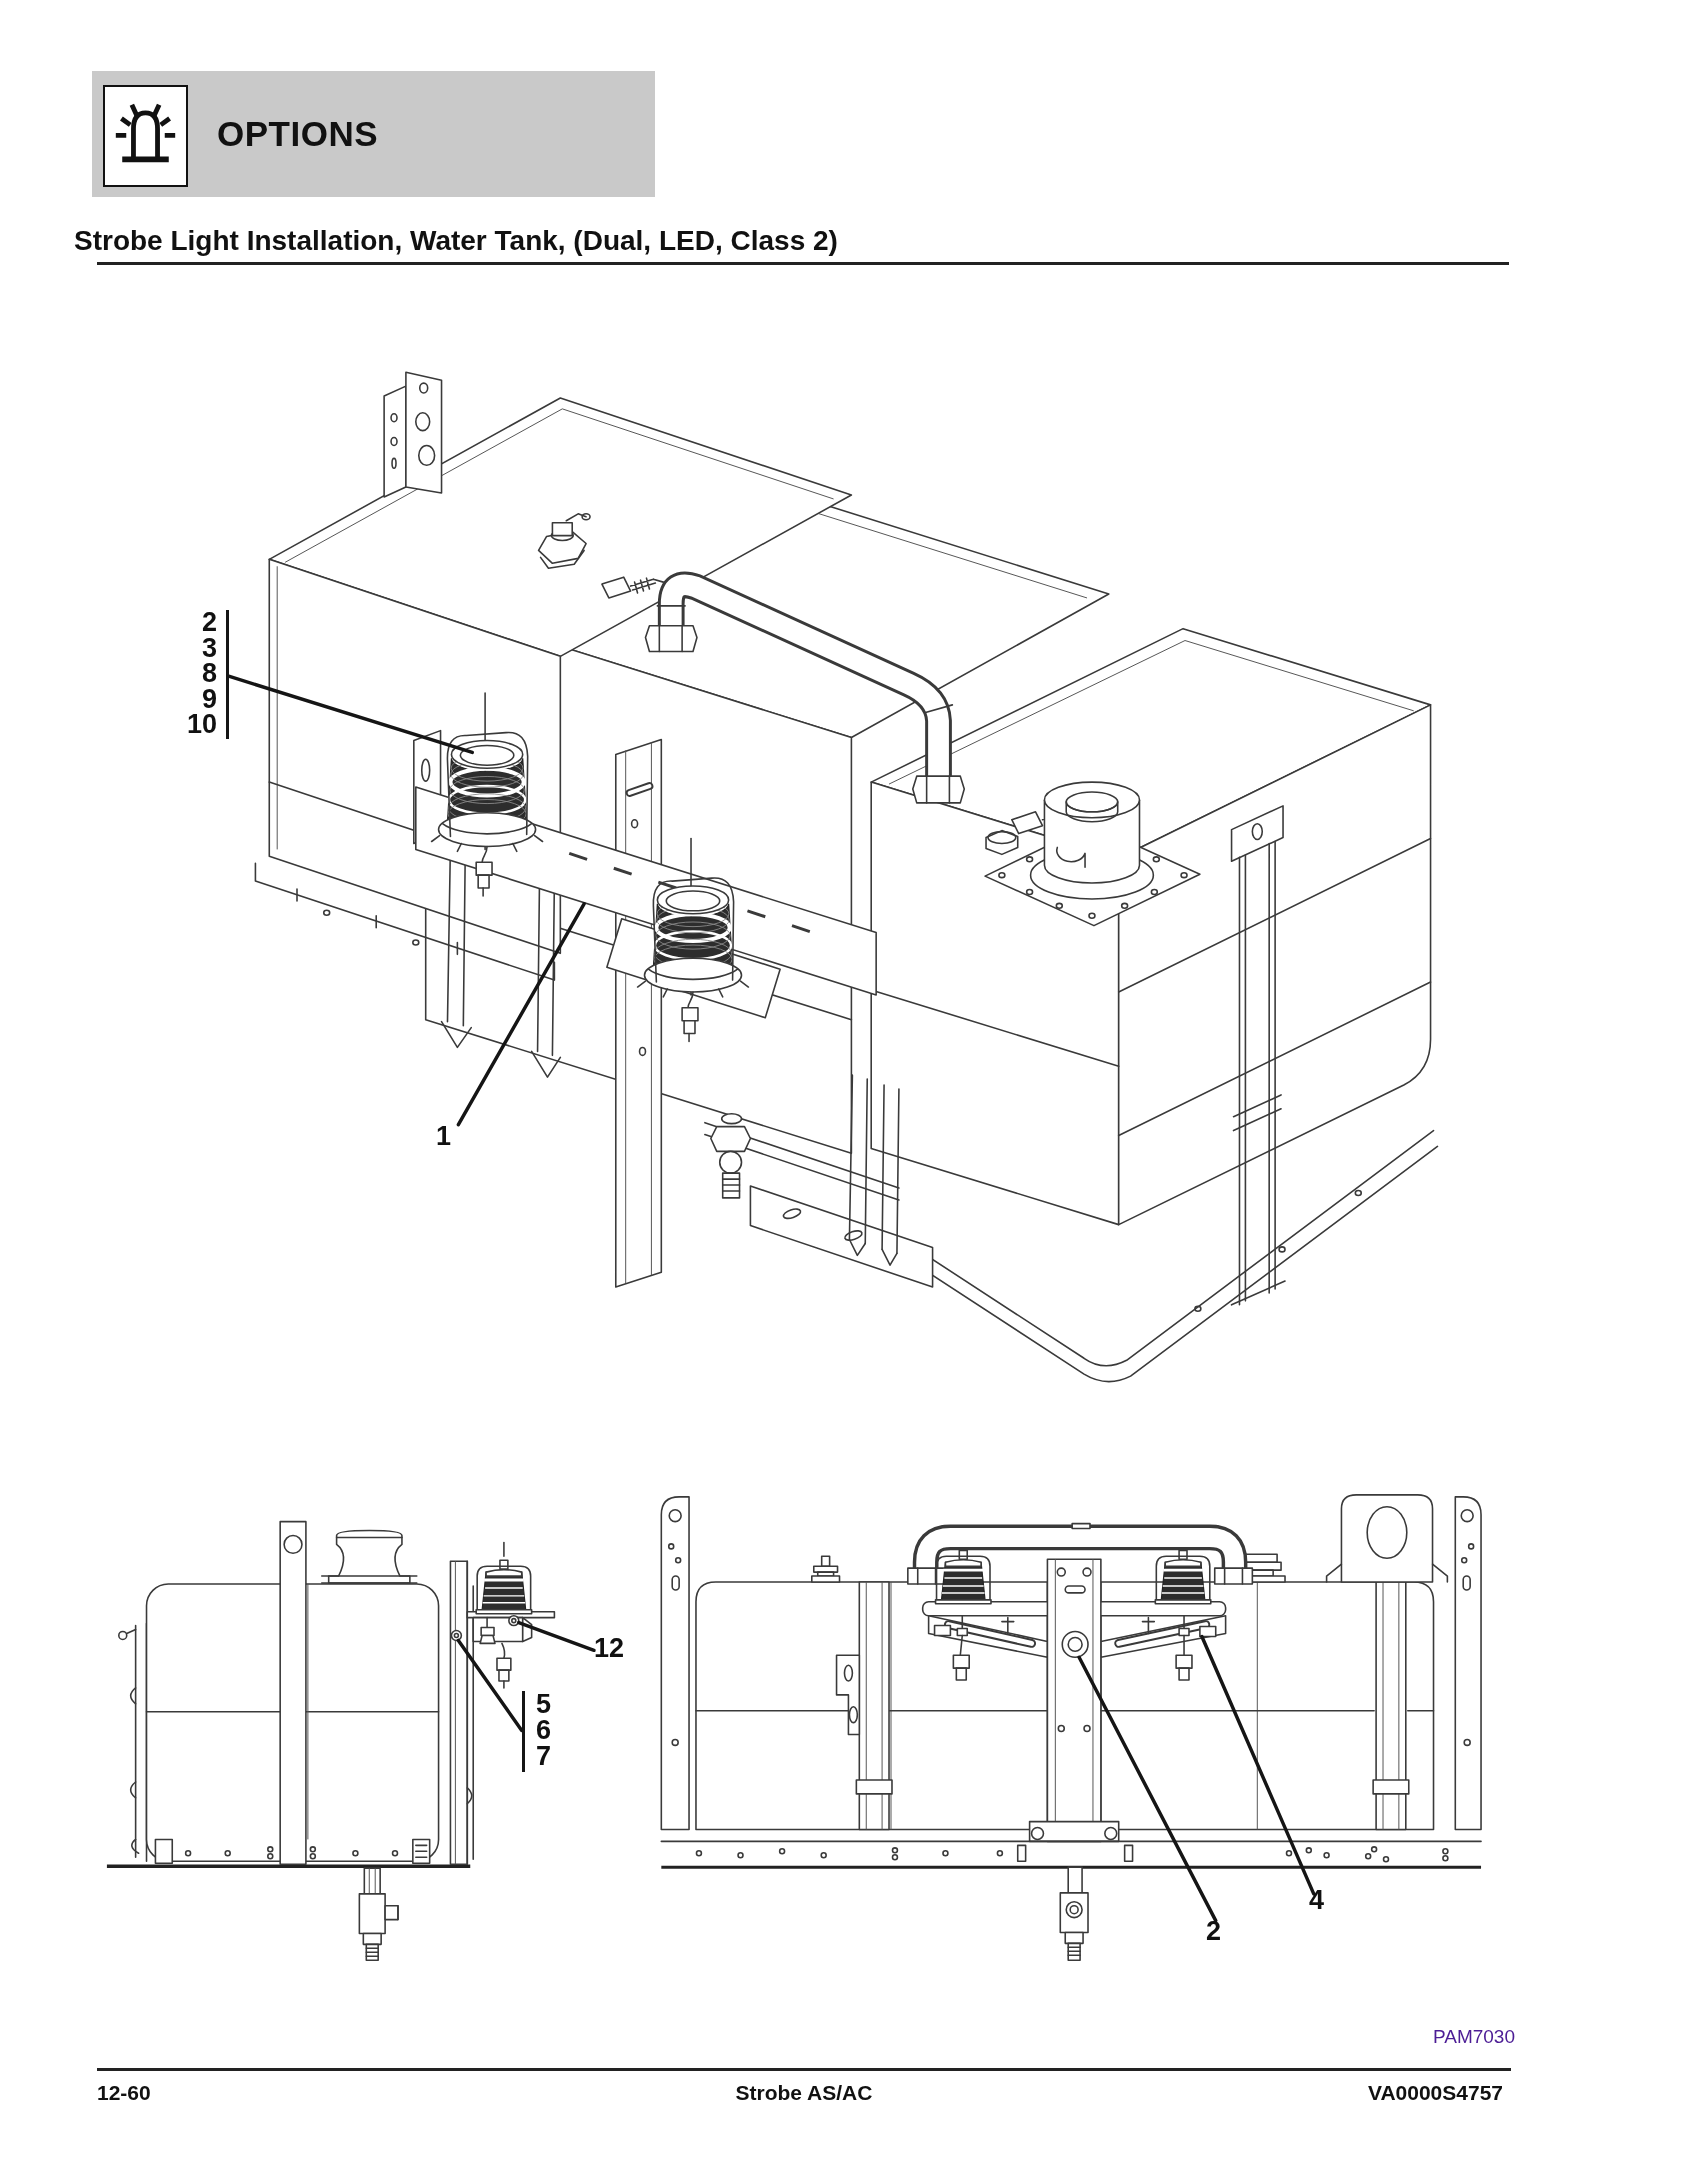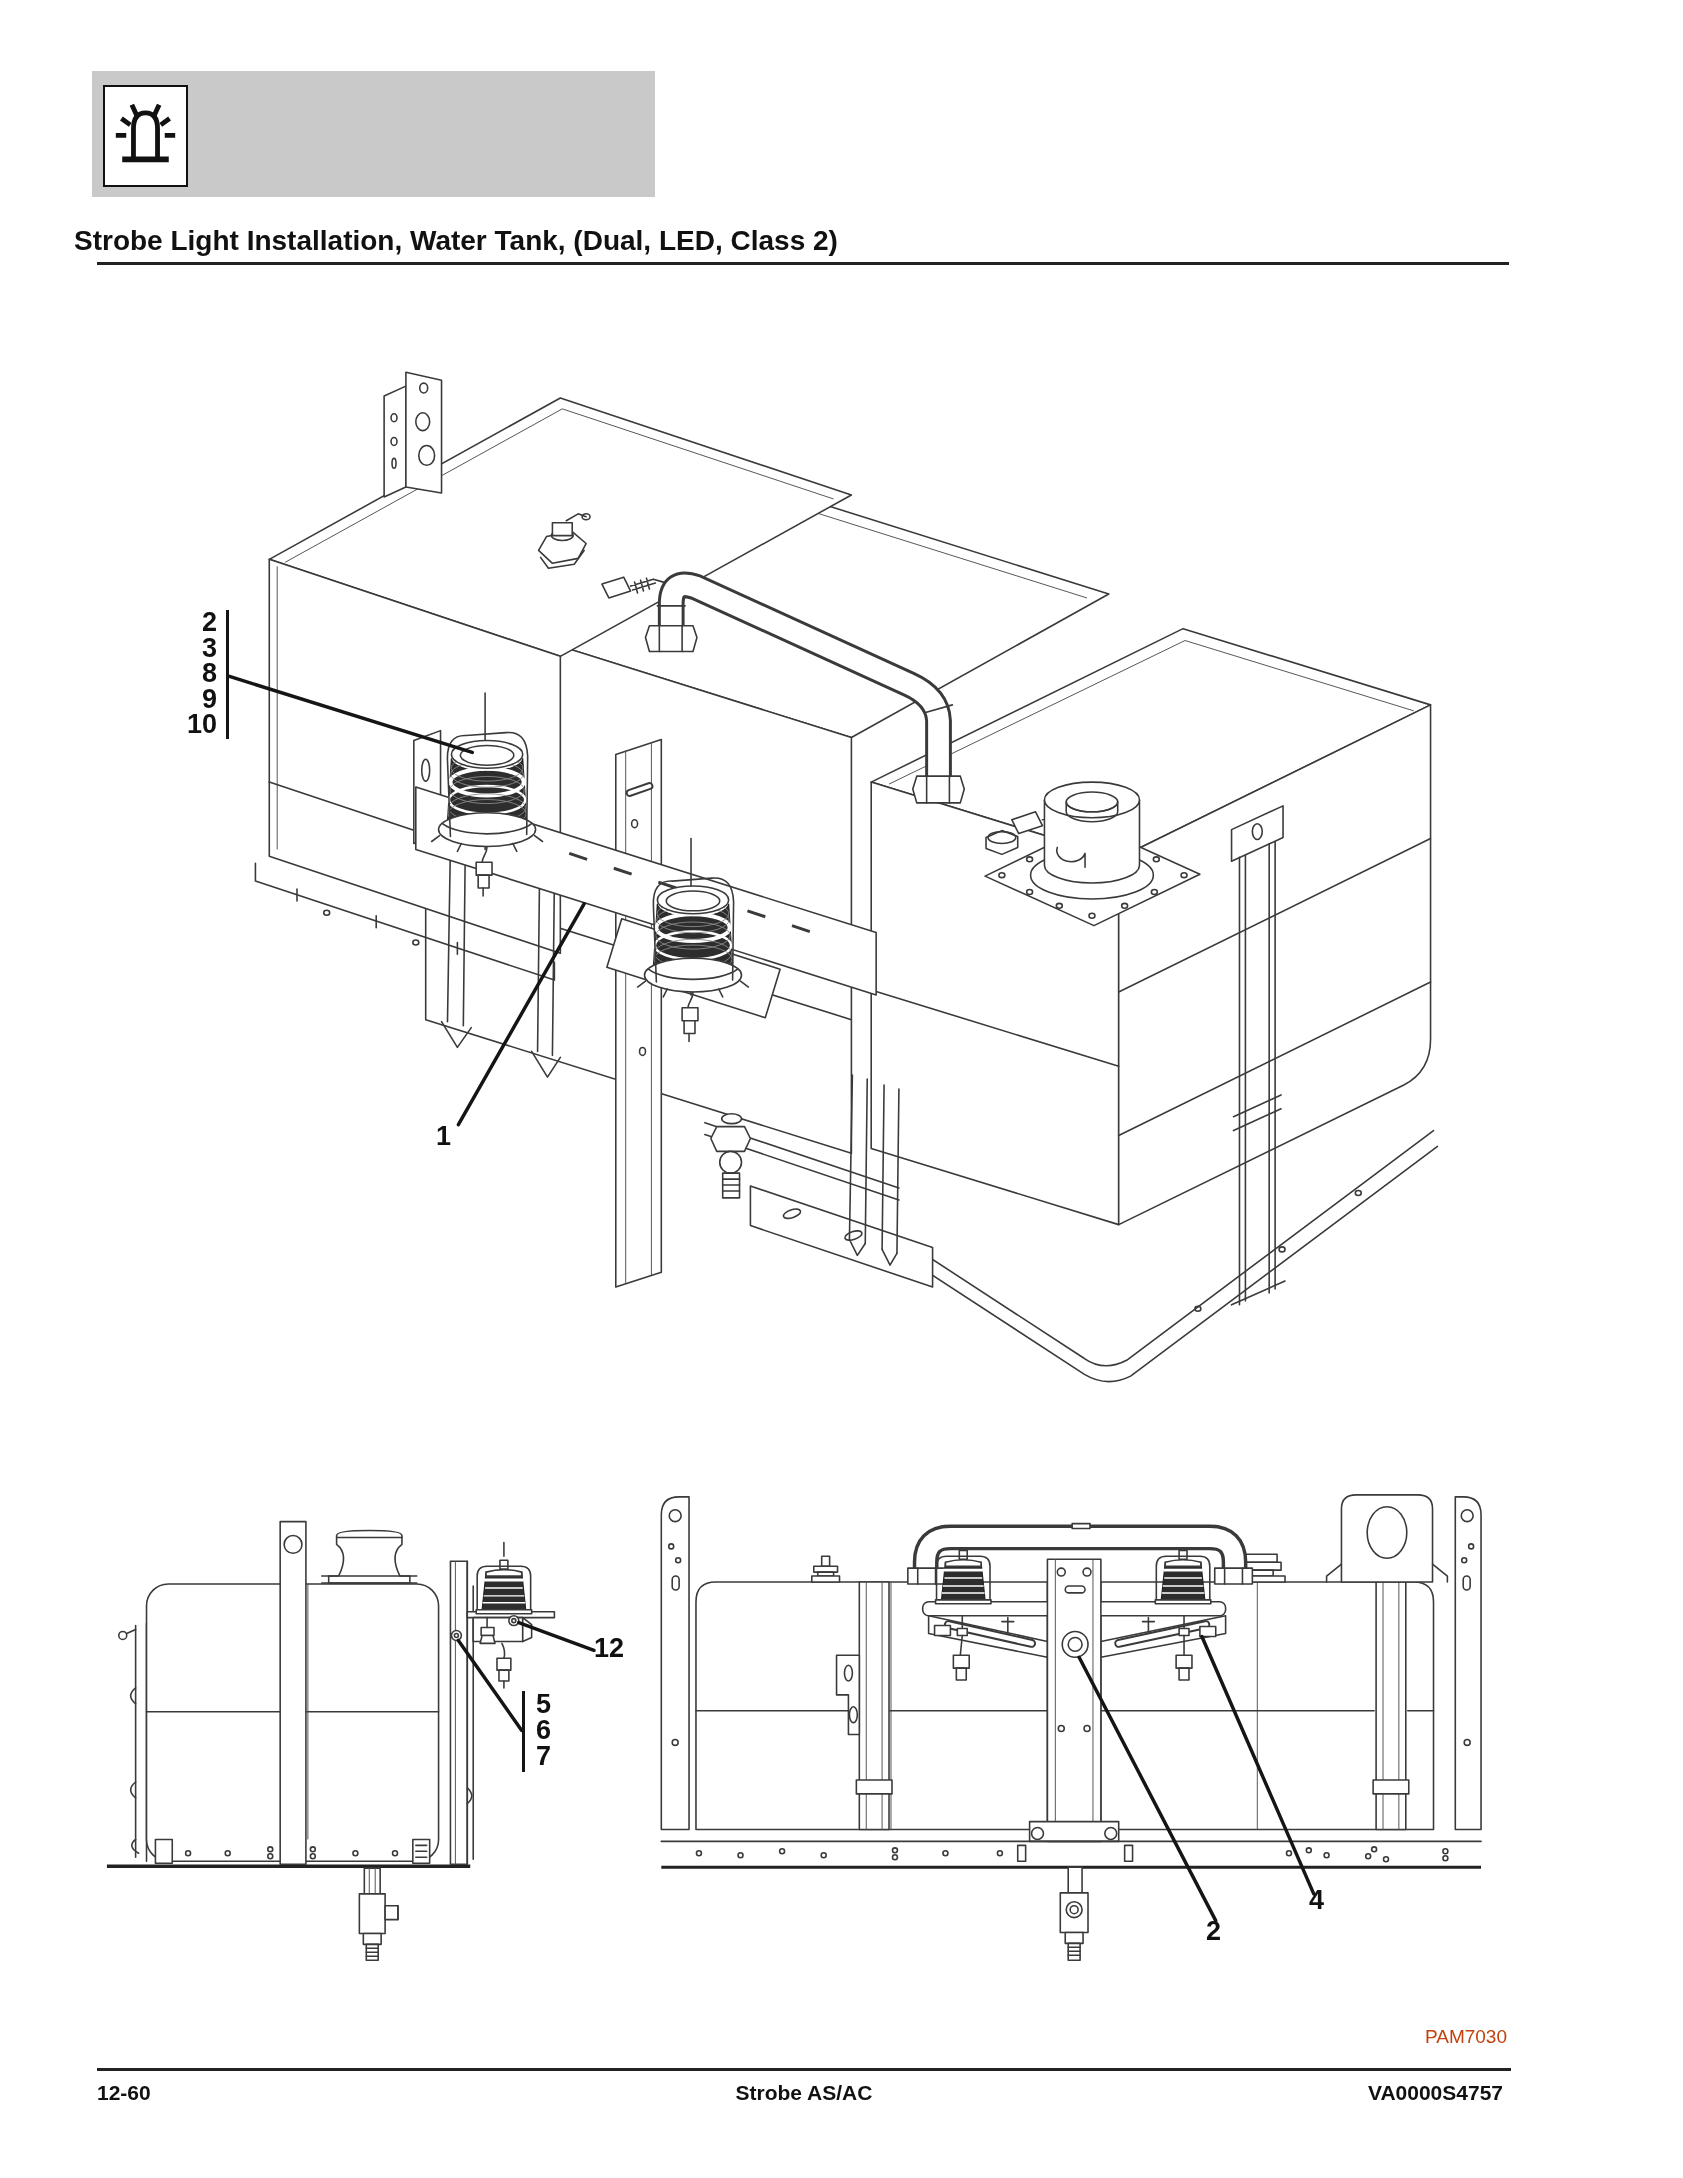--- a/index.html
+++ b/index.html
@@ -19,21 +19,21 @@
   .drawing{position:absolute;left:0;top:0;width:1683px;height:2178px;}
   
   .callout{position:absolute;font-size:27px;font-weight:bold;color:#111;line-height:1;}
   .callout-col-right{left:160px;top:610px;width:57px;text-align:right;border-right:3.5px solid #151515;padding-right:9px;line-height:25.5px;height:129px;}
   .callout-col-left{left:522px;top:1691px;border-left:3.5px solid #151515;padding-left:11px;line-height:26px;height:81px;}
   .co-1{left:436px;top:1123px;}
   .co-12{left:594px;top:1635px;}
   .co-11{left:1206px;top:1918px;}
   .co-4{left:1309px;top:1887px;}
   
-  .figure-code{position:absolute;right:176px;top:2026px;font-size:19px;color:#c2410c;}
+  .figure-code{position:absolute;right:168px;top:2026px;font-size:19px;color:#4c1d95;}
   .rule-bottom{position:absolute;left:97px;top:2068px;width:1414px;height:2.5px;background:#222;}
   .footer-row{position:absolute;left:97px;top:2081px;width:1414px;height:34px;font-size:21px;font-weight:bold;}
   .footer-left{position:absolute;left:0;top:0;}
   .footer-center{position:absolute;left:0;width:100%;text-align:center;top:0;}
   .footer-right{position:absolute;right:8px;top:0;}
   svg .ln{fill:none;stroke:#3a3a3a;stroke-width:1.6;stroke-linejoin:round;stroke-linecap:round;}
   svg .lnw{fill:#ffffff;stroke:#3a3a3a;stroke-width:1.6;stroke-linejoin:round;}
   svg .thin{fill:none;stroke:#555;stroke-width:1;}
   svg .leader{fill:none;stroke:#151515;stroke-width:3.5;stroke-linecap:round;}
   svg .dark{fill:#2d2d2d;stroke:#222;stroke-width:1.2;}
@@ -47,20 +47,21 @@
     <div class="icon-box">
       <svg width="69" height="87" viewBox="0 0 86 103">
         <g fill="none" stroke="#111" stroke-width="6">
           <path d="M28,80 L28,42 Q28,22 43,22 Q58,22 58,42 L58,80"></path>
           <path d="M14,80 L72,80" stroke-width="7"></path>
           <path d="M6,50 L19,50 M13,29 L24,37 M26,12 L32,25"></path>
           <path d="M80,50 L67,50 M73,29 L62,37 M60,12 L54,25"></path>
         </g>
       </svg>
     </div>
+    <div class="header-label">OPTIONS</div>
   </div>
 
   <div class="doc-title">Strobe Light Installation, Water Tank, (Dual, LED, Class 2)</div>
   <div class="rule-top"></div>
 
   <svg class="drawing" viewBox="0 0 1700 2200">
 
     <g>
 
       <path class="lnw" d="M430,610 L690,465 L1120,600 L860,745 Z"></path>

